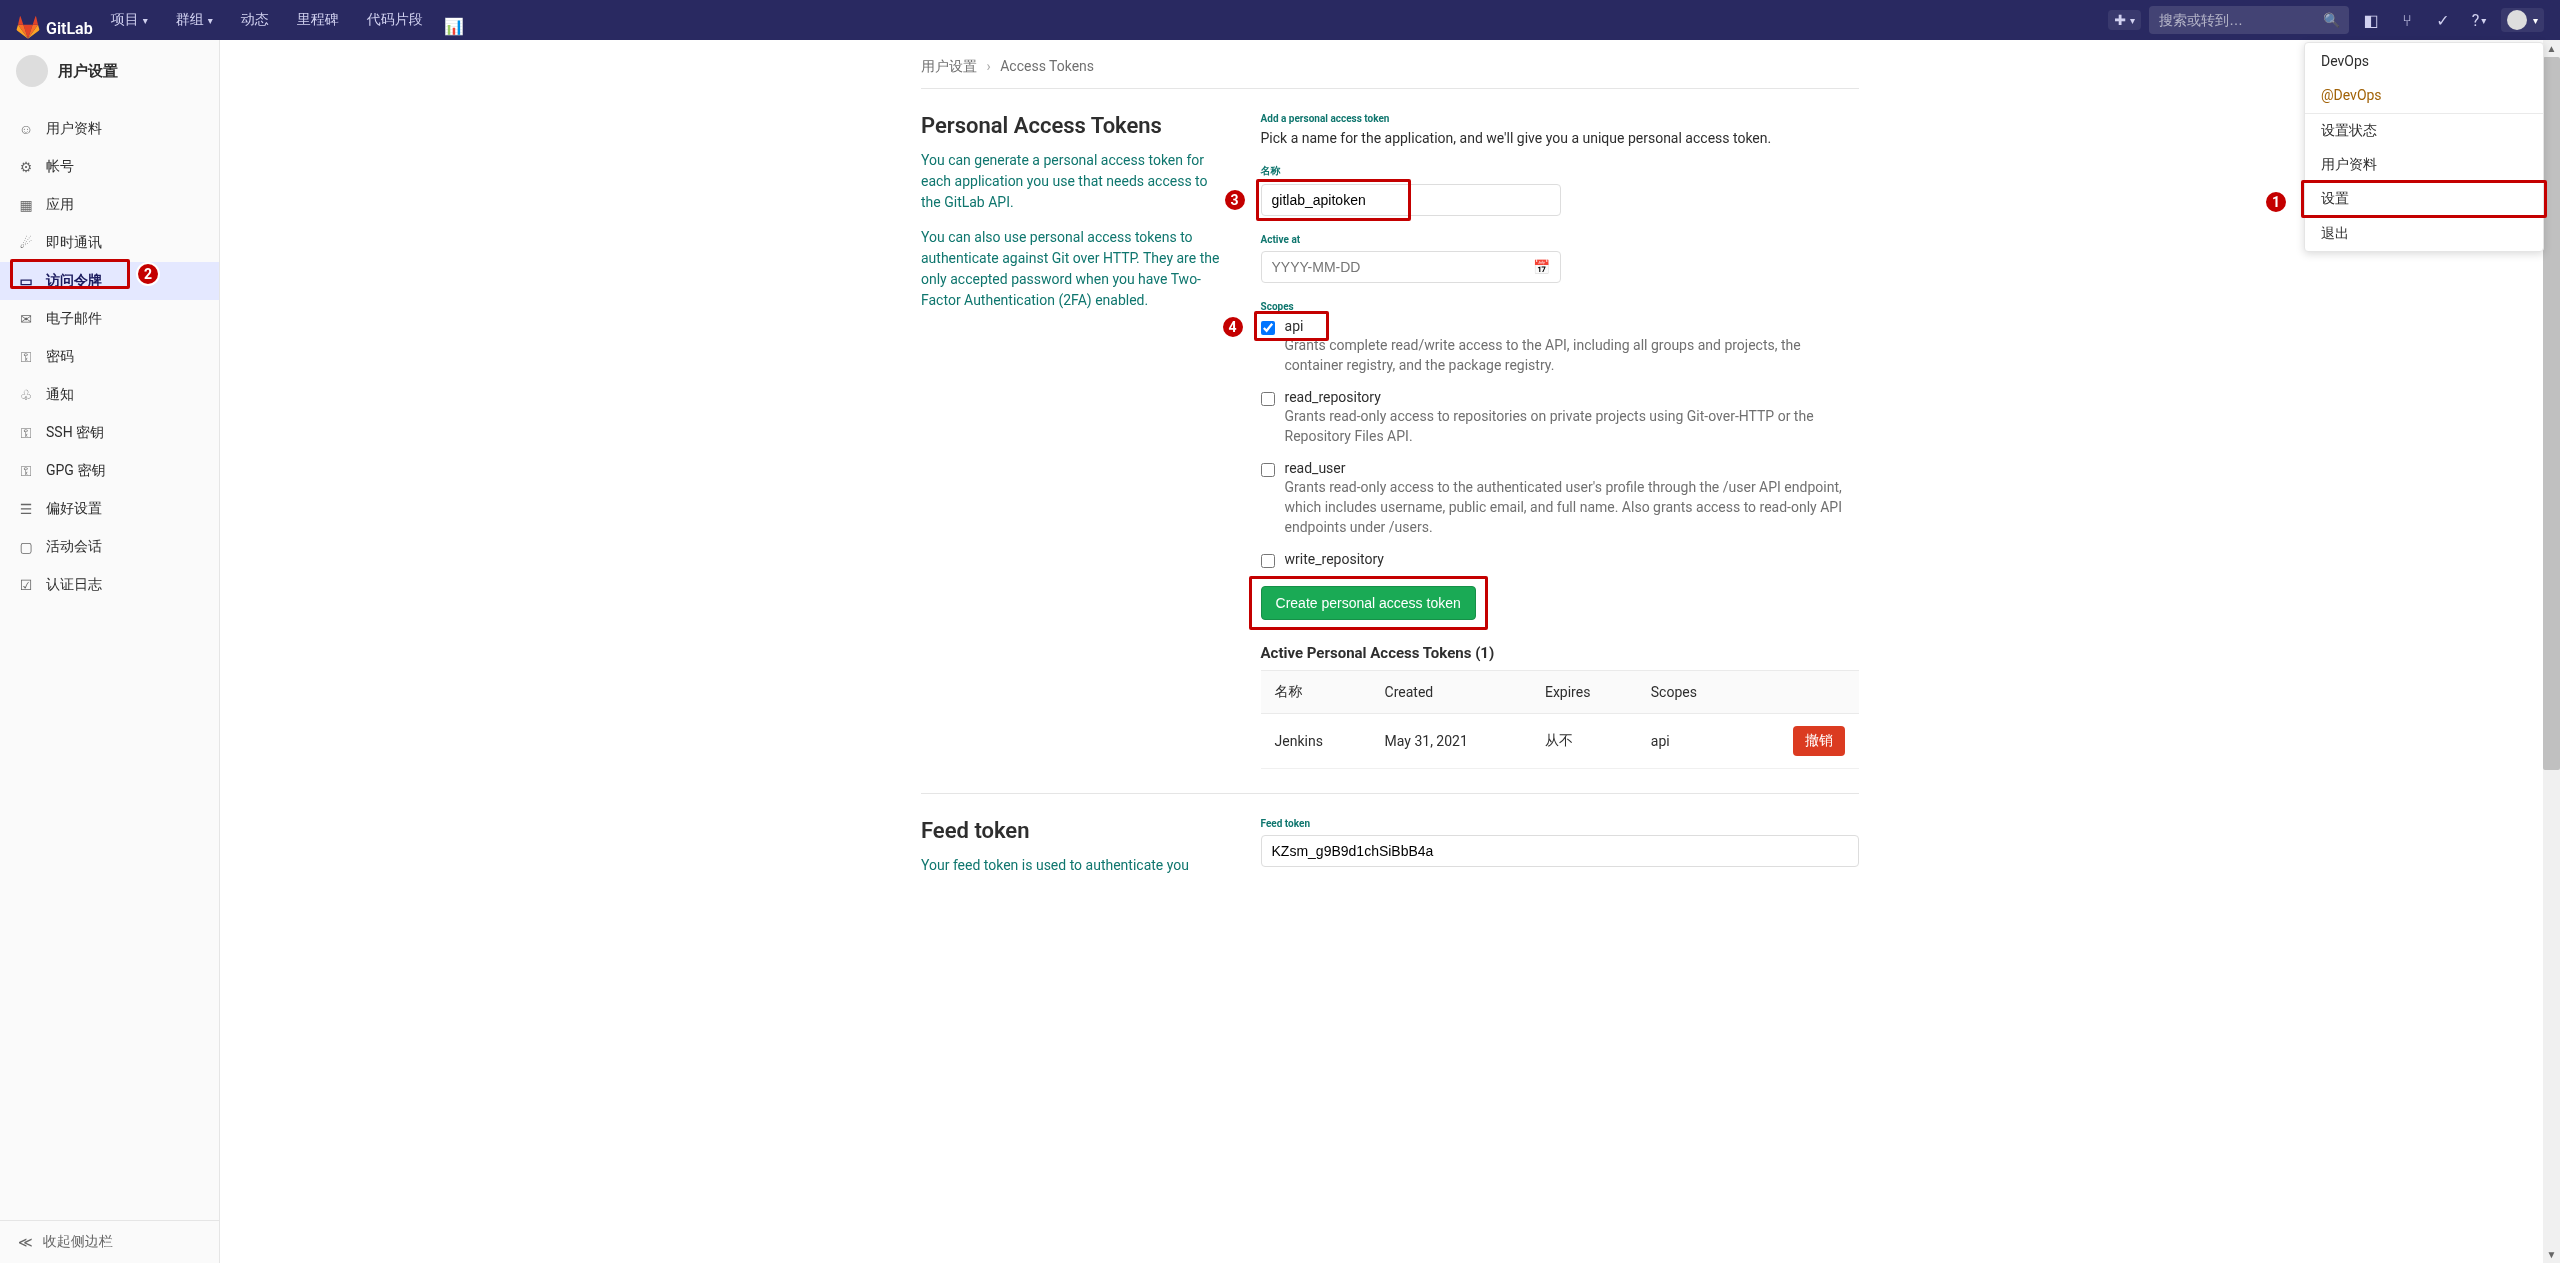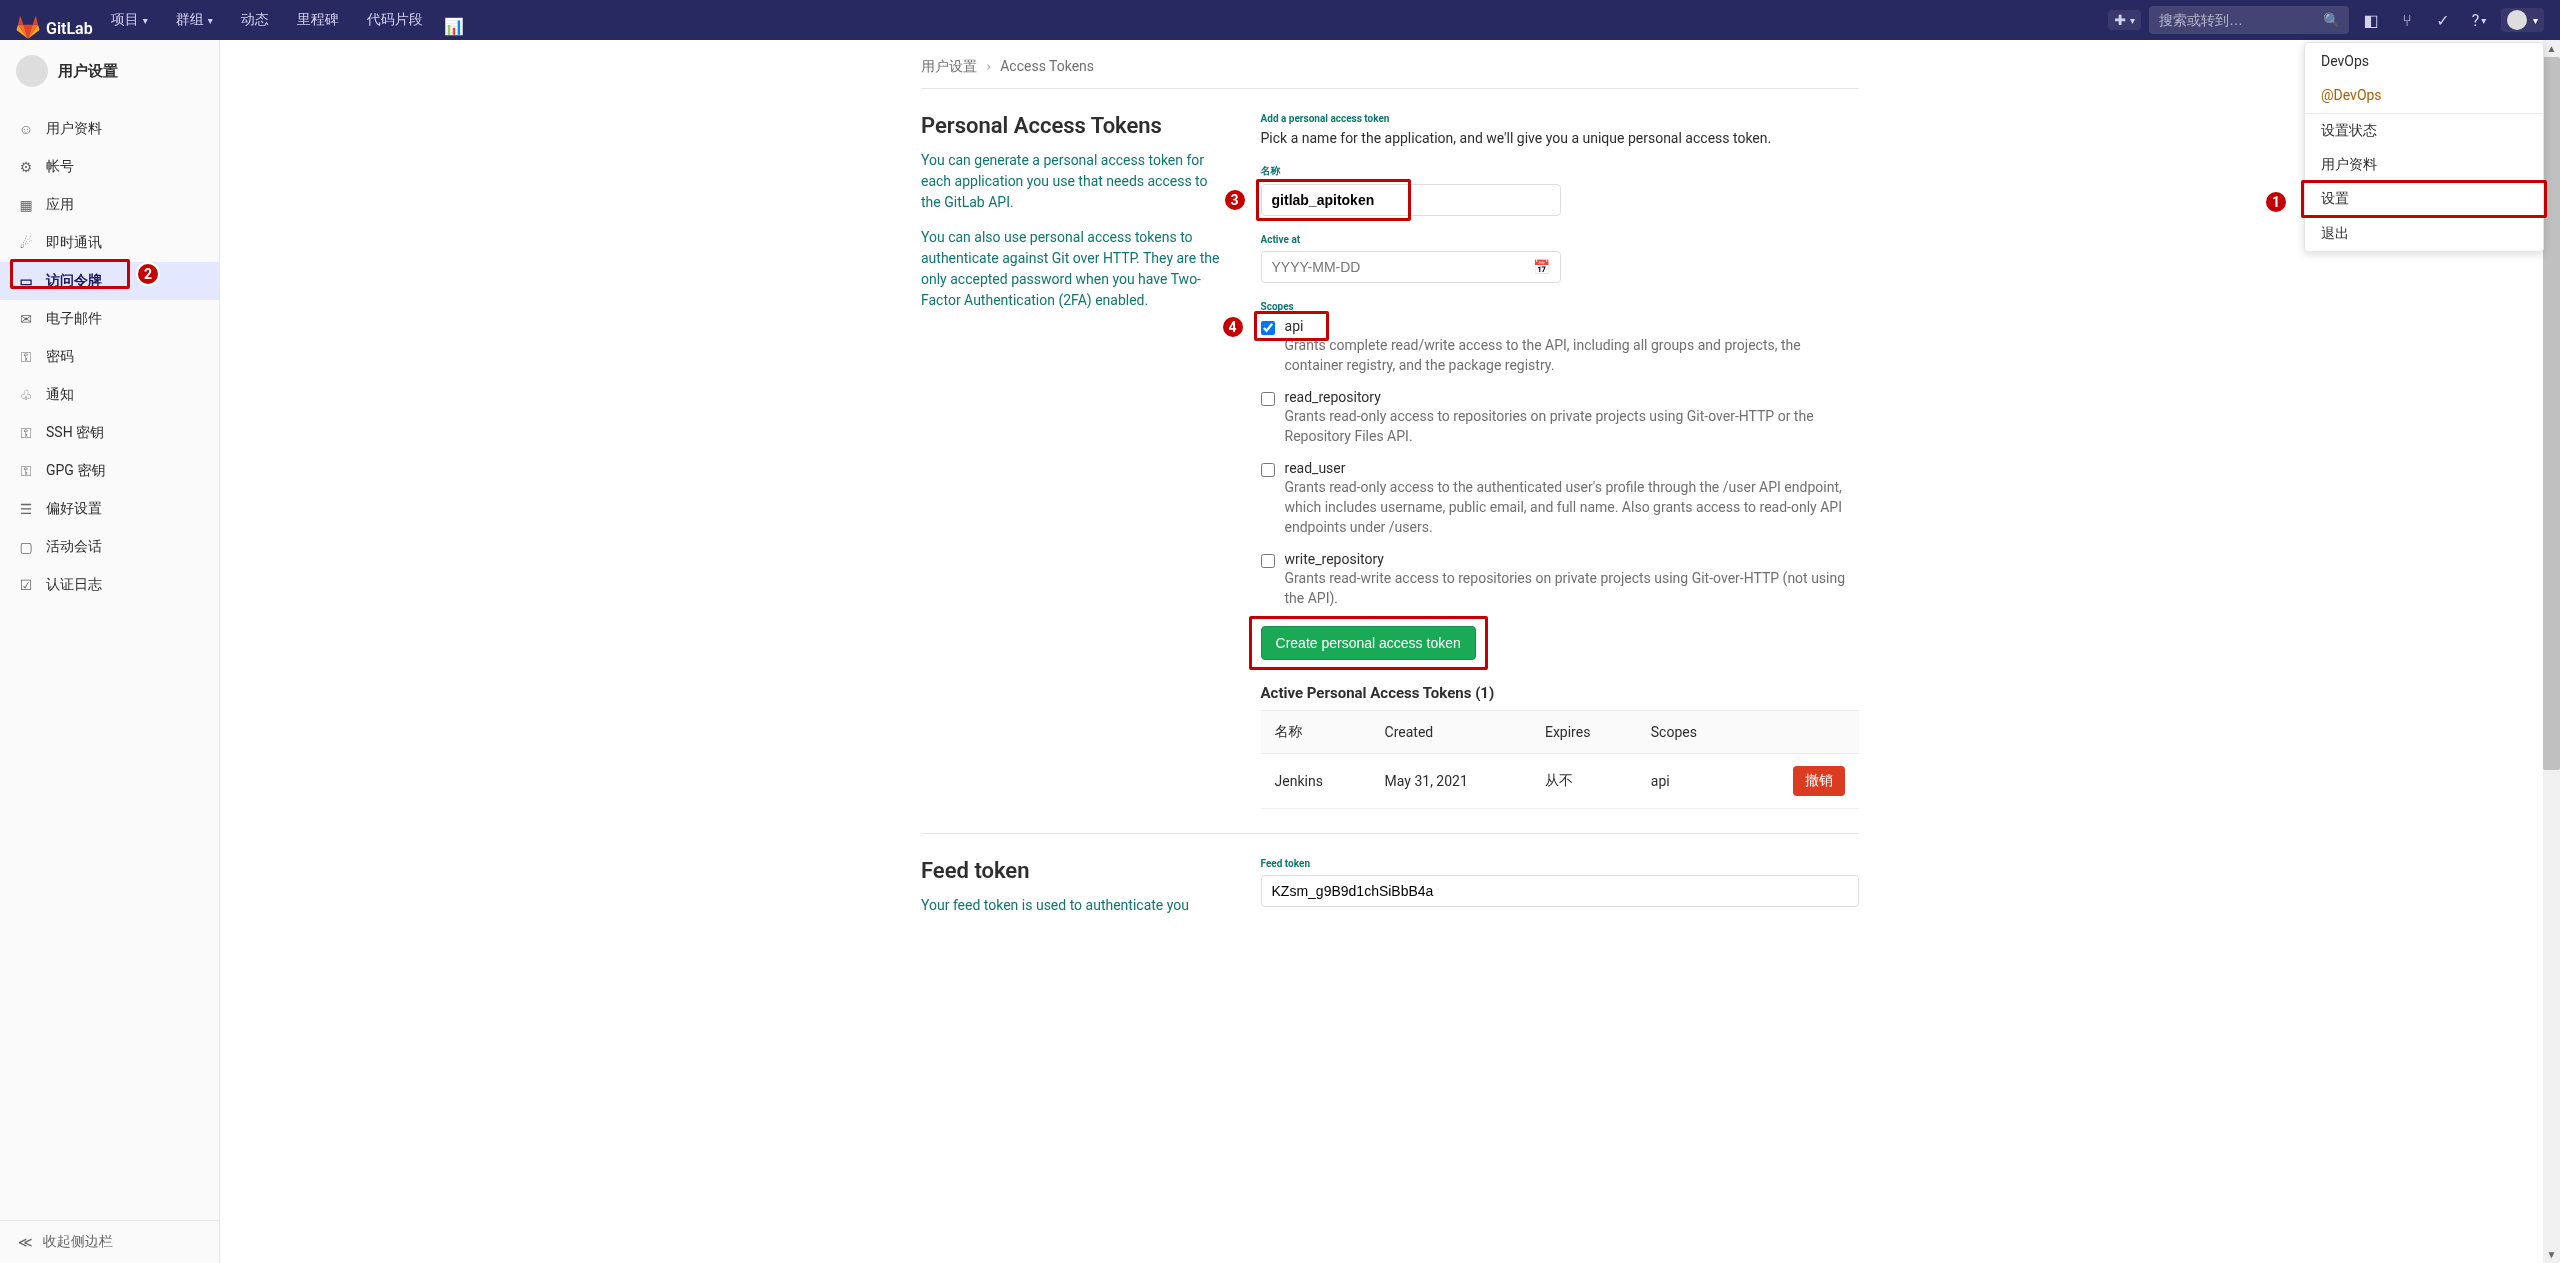--- a/index.html
+++ b/index.html
@@ -237,21 +237,21 @@
         <h2>Personal Access Tokens</h2>
         <p>You can generate a personal access token for each application you use that needs access to the GitLab API.</p>
         <p>You can also use personal access tokens to authenticate against Git over HTTP. They are the only accepted password when you have Two-Factor Authentication (2FA) enabled.</p>
       </div>
       <div class="section-right">
         <div class="form-label">Add a personal access token</div>
         <div class="form-desc">Pick a name for the application, and we'll give you a unique personal access token.</div>
 
         <label class="form-label">名称</label>
         <div class="rel" style="width:300px;">
-          <input class="form-input" style="margin-bottom: 18px; width: 100%; font-weight: bold;" value="gitlab_apitoken">
+          <input class="form-input" style="margin-bottom: 18px; width: 100%;" value="gitlab_apitoken">
           <div class="annot-box" style="top:-5px;left:-5px;width:155px;height:42px;"></div>
           <div class="annot-num" style="top:4px;left:-38px;">3</div>
         </div>
 
         <label class="form-label">Active at</label>
         <div class="date-wrap">
           <input placeholder="YYYY-MM-DD" style="">
           <span class="cal">📅</span>
         </div>
 
@@ -277,21 +277,20 @@
             <input type="checkbox" style="">
             <div class="scope-body">
               <div class="scope-name">read_user</div>
               <div class="scope-desc">Grants read-only access to the authenticated user's profile through the /user API endpoint, which includes username, public email, and full name. Also grants access to read-only API endpoints under /users.</div>
             </div>
           </div>
           <div class="scope-item">
             <input type="checkbox" style="">
             <div class="scope-body">
               <div class="scope-name">write_repository</div>
-              <div class="scope-desc">Grants read-write access to repositories on private projects using Git-over-HTTP (not using the API).</div>
             </div>
           </div>
         </div>
 
         <div class="rel" style="display:inline-block;">
           <button class="btn-green">Create personal access token</button>
           <div class="annot-box" style="top:-10px;left:-12px;right:-12px;bottom:-10px;"></div>
         </div>
 
         <div class="active-tokens">

